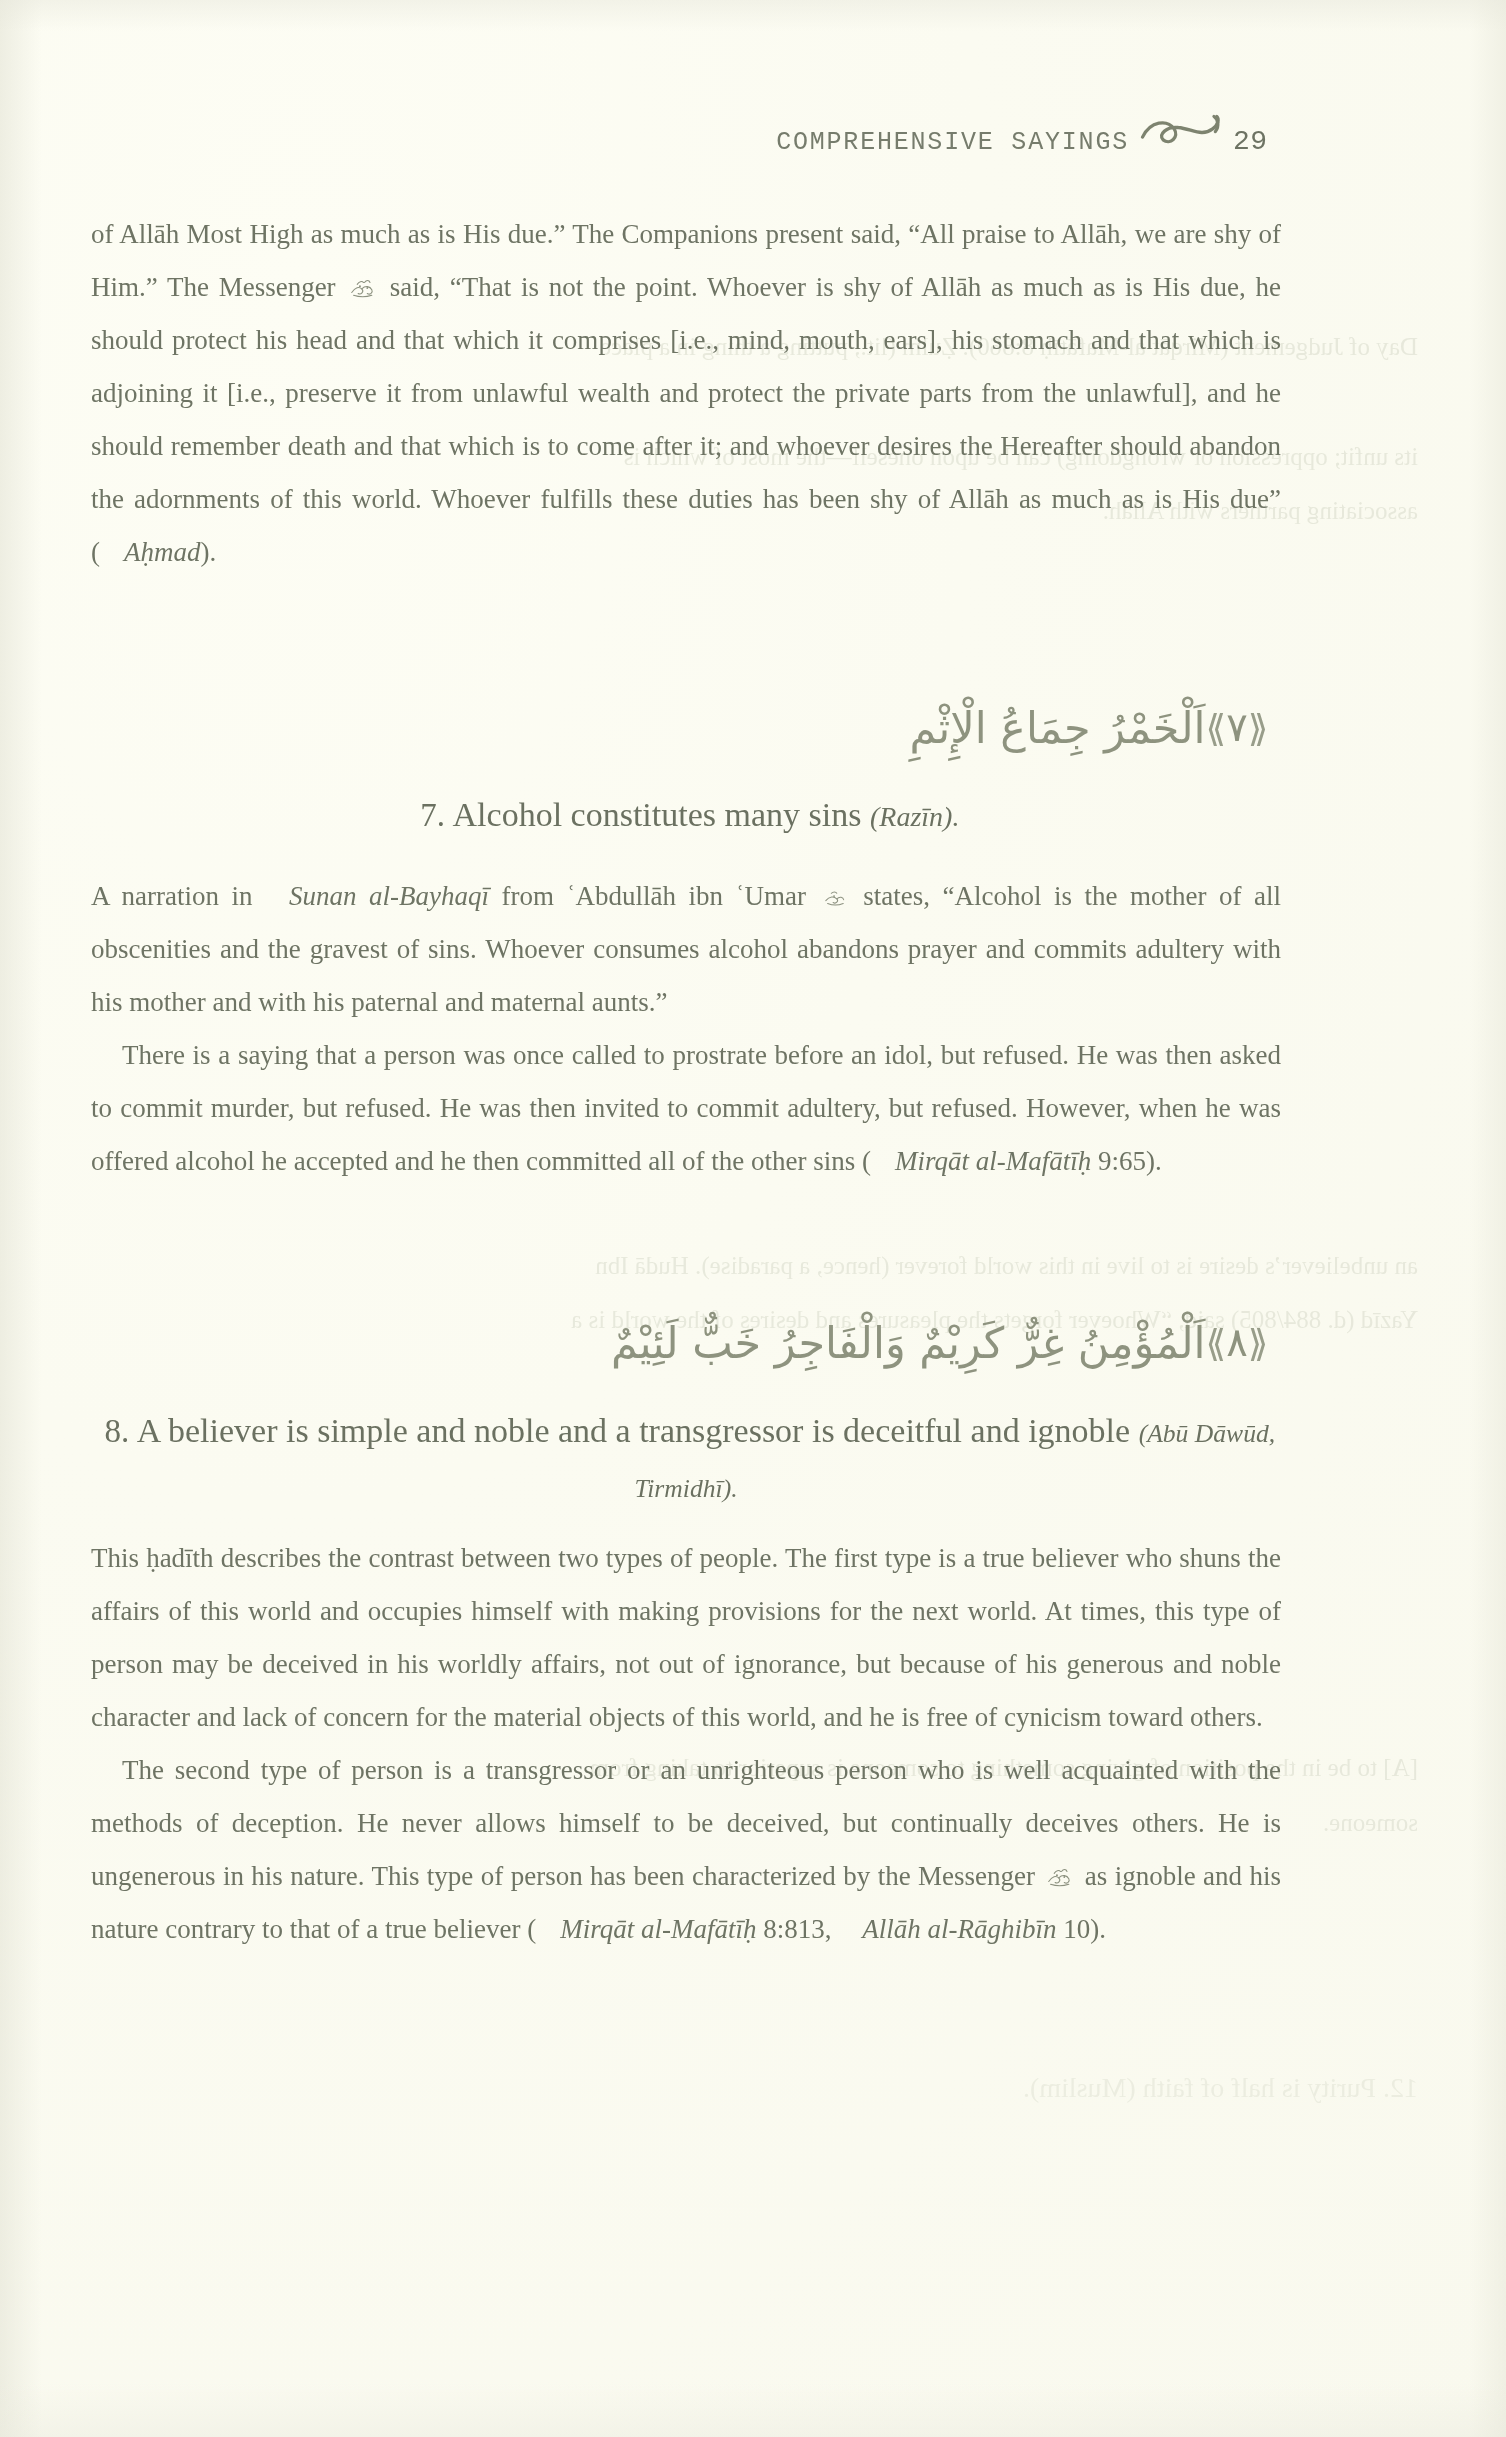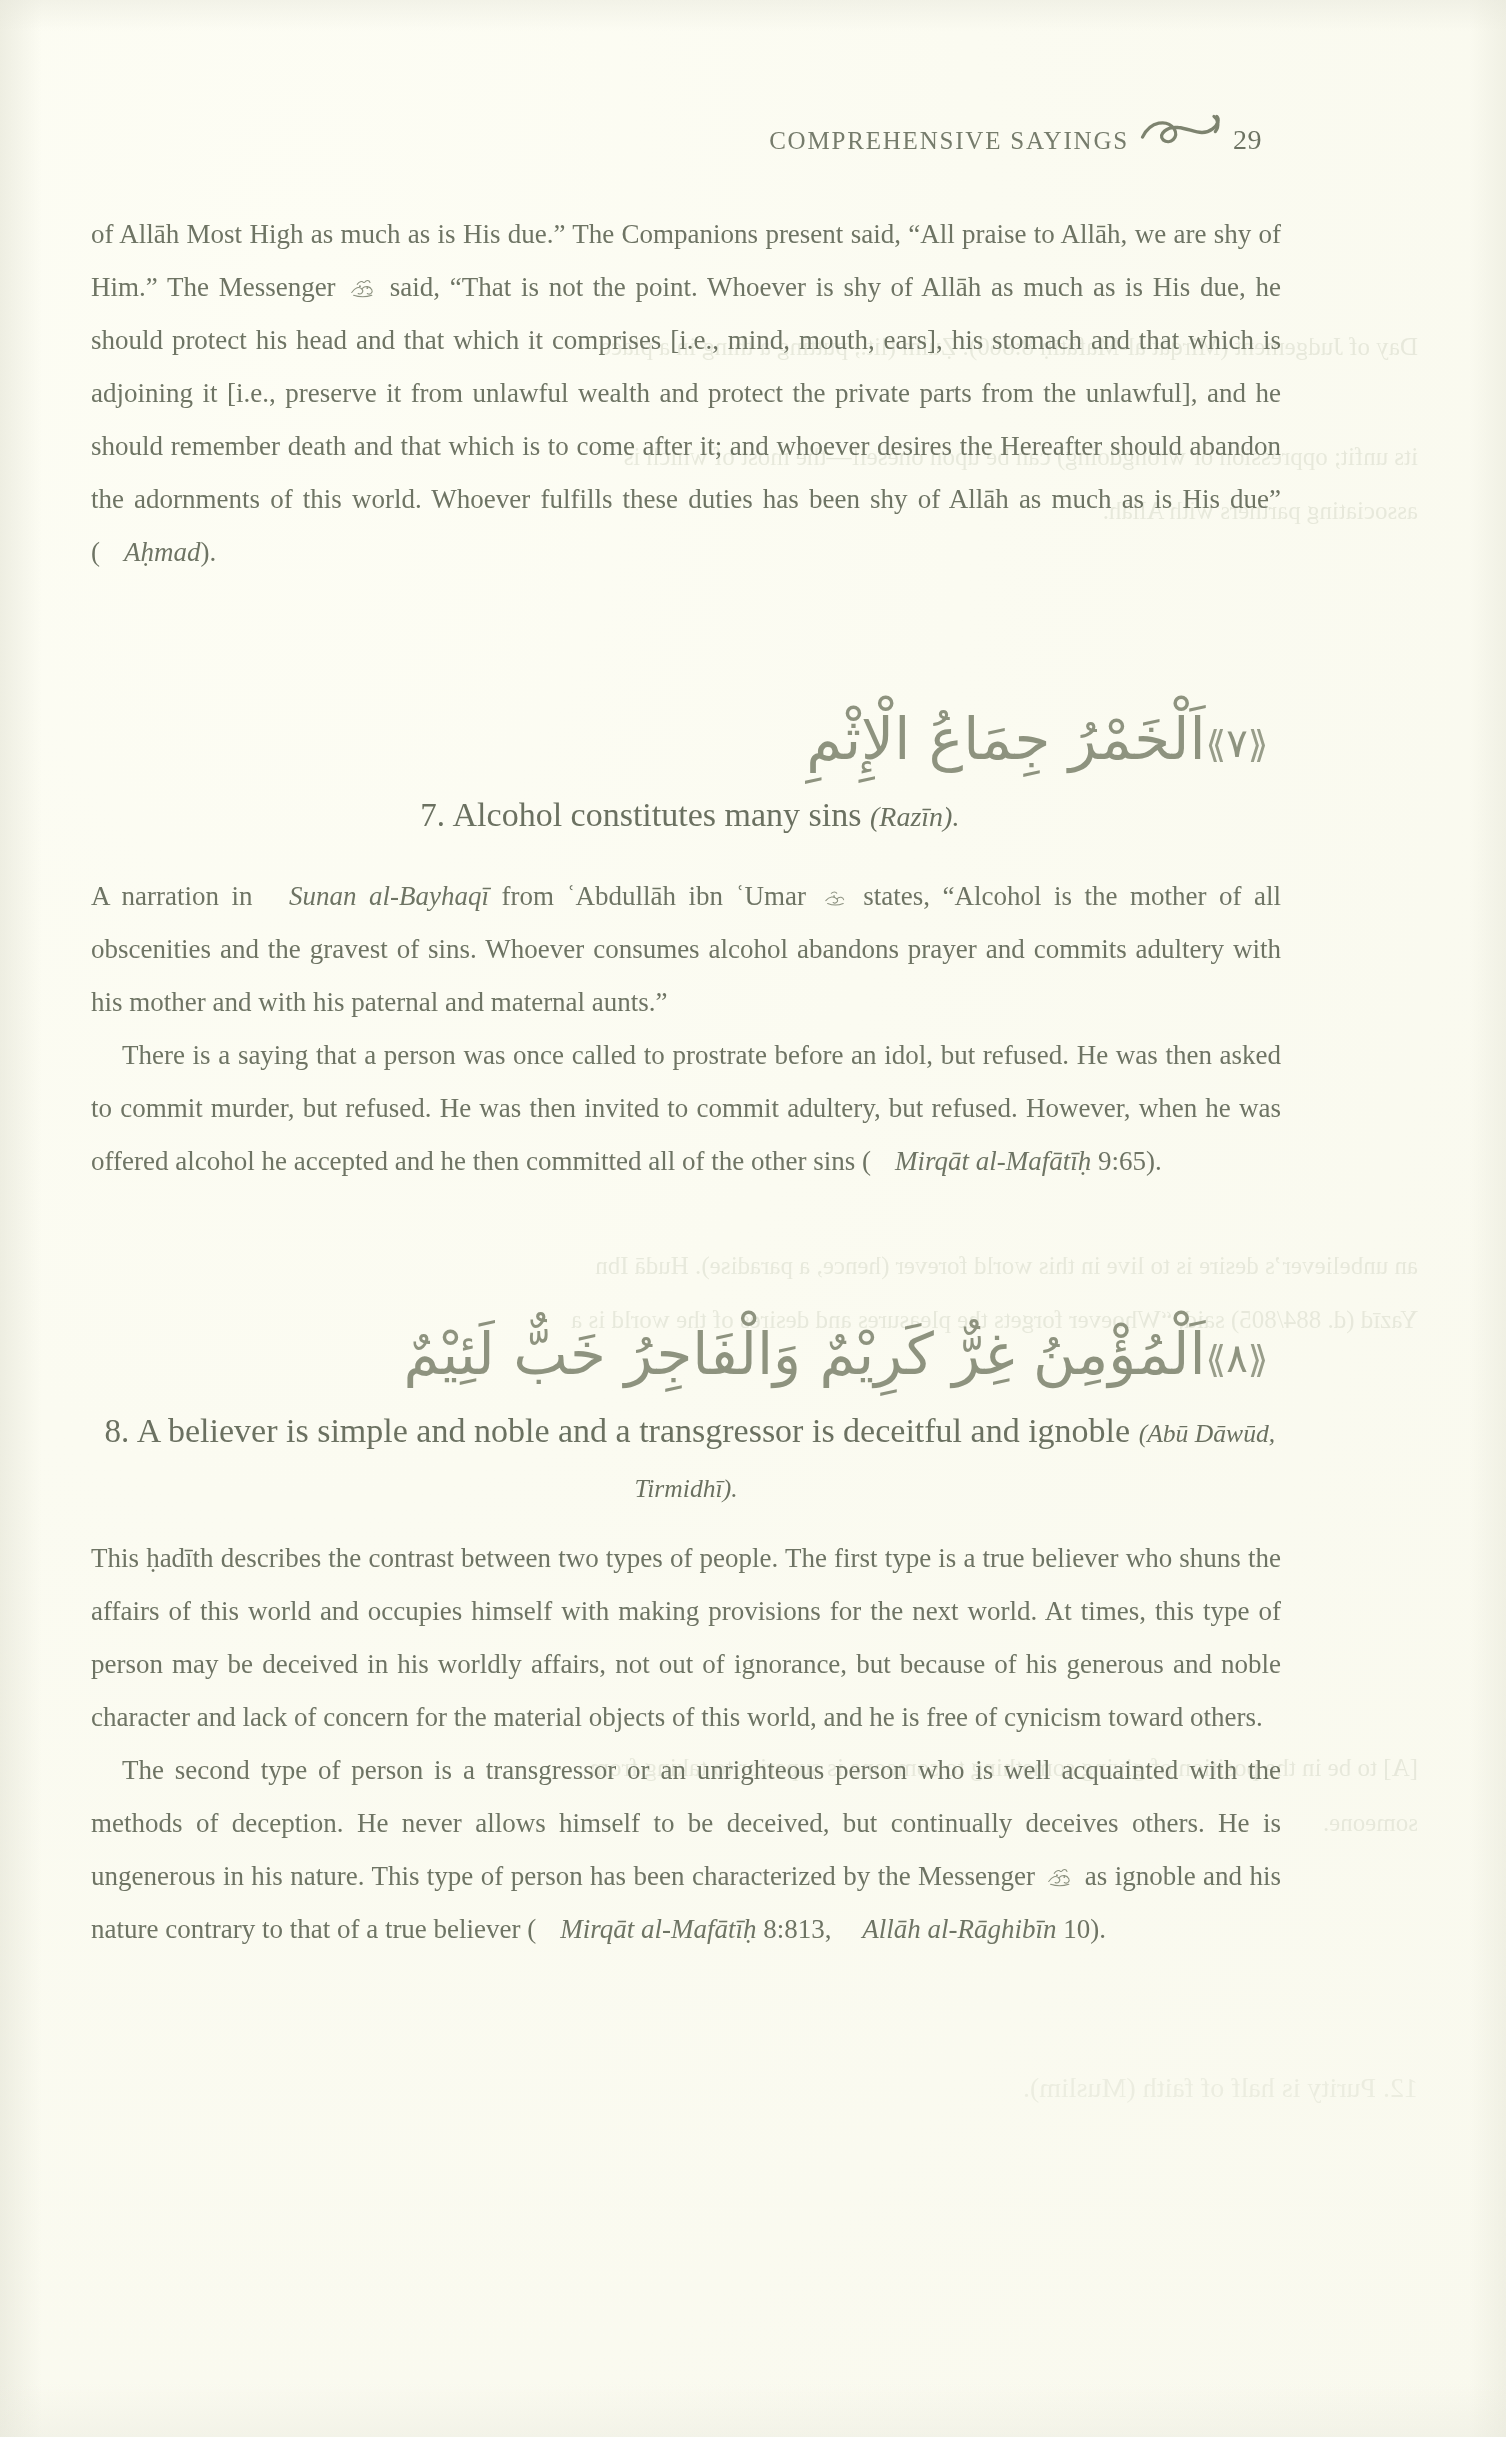--- a/index.html
+++ b/index.html
@@ -58,20 +58,21 @@
   
   .running-head {
     position: absolute;
     left: 91px;
     top: 108px;
     width: 1197px;
     display: flex;
     align-items: baseline;
     justify-content: flex-end;
     gap: 8px;
+    font-family: Liberation Mono, monospace;
   }
   .running-head .rh-title {
     font-size: 25px;
     letter-spacing: 1.8px;
     color: #767c6c;
     white-space: nowrap;
   }
   .running-head .rh-ornament {
     display: inline-block;
     width: 88px;
@@ -135,21 +136,21 @@
     width: 1190px;
     text-align: right;
     direction: rtl;
     color: #8e937f;
     font-family: "DejaVu Sans", "Liberation Sans", sans-serif;
     font-size: 42px;
     line-height: 1.55;
     white-space: nowrap;
   }
   .arabic-line .ar-text {
-    font-size: 58px;
+    font-size: 43px;
     letter-spacing: 0;
   }
   .arabic-line .ar-num {
     display: inline-block;
     margin-right: 12.8px;
     font-size: 40px;
     color: #8e937f;
     position: relative;
     top: -1.8px;
   }

